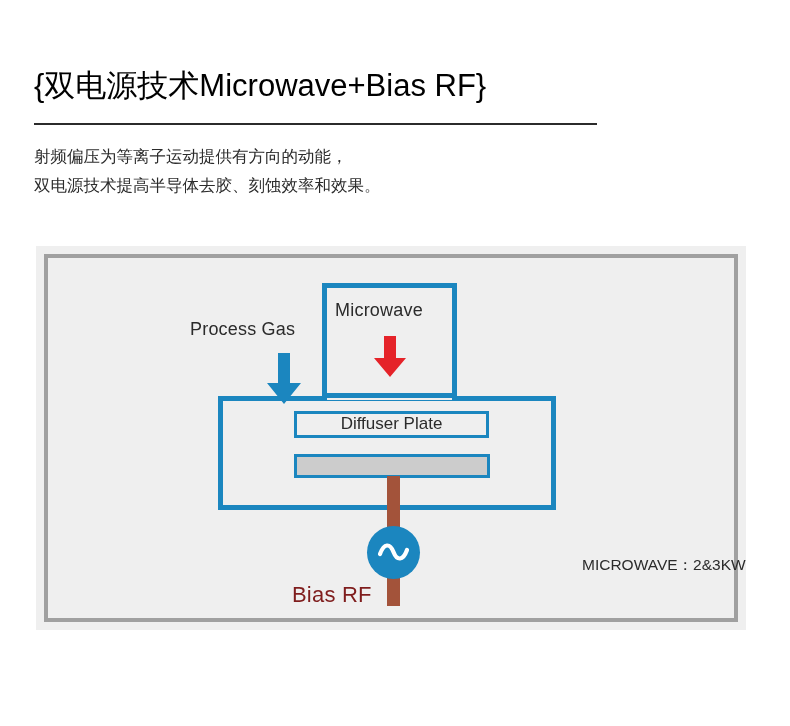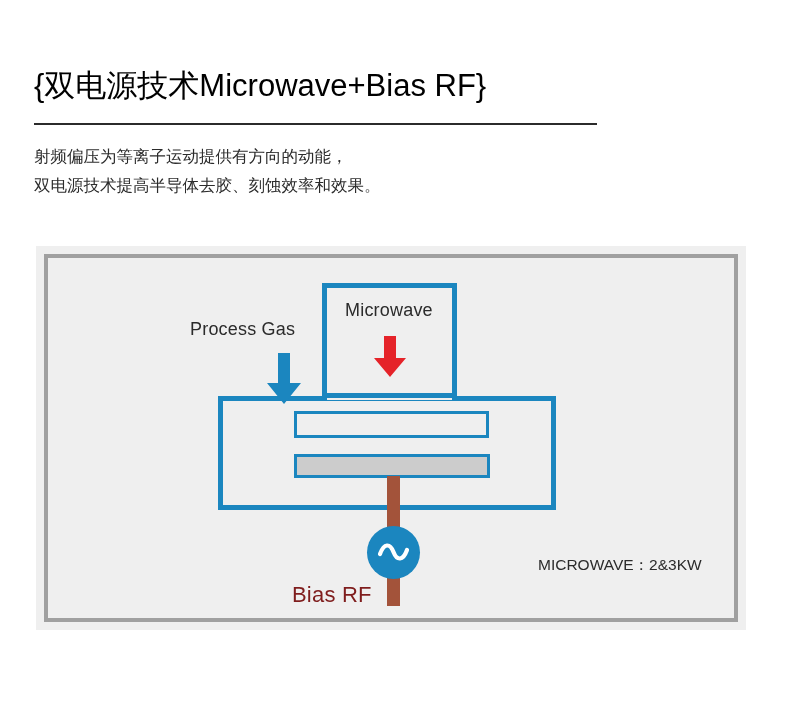--- a/index.html
+++ b/index.html
@@ -90,24 +90,24 @@
     height: 115px;
     border: 5px solid #1b86bf;
     background: #efefef;
     box-sizing: border-box;
   }
   #microwave-label {
     position: absolute;
     left: 322px;
     top: 300px;
     width: 114px;
+    text-align: center;
     font-size: 18px;
     color: #2b2b2b;
     letter-spacing: 0.2px;
-    padding-left: 23px;
   }
   #microwave-arrow {
     position: absolute;
     left: 373px;
     top: 336px;
     width: 34px;
     height: 42px;
   }
 
   
@@ -221,21 +221,21 @@
   
   #spec-list {
     position: absolute;
     left: 538px;
     top: 548px;
     font-size: 15.5px;
     line-height: 33px;
     color: #2b2b2b;
     white-space: nowrap;
   }
-  #spec-list .spec-line { display: block; }
+  #spec-list .spec-line { display: block; margin-left: 44px; }
 </style>
 </head>
 <body>
 
 <div id="page-title">{双电源技术Microwave+Bias RF}</div>
 
 <div id="title-rule"></div>
 
 <div id="intro-paragraph">
   <span class="para-line">射频偏压为等离子运动提供有方向的动能，</span>
@@ -257,20 +257,21 @@
     <polygon points="11,0 23,0 23,22 33,22 17,41 1,22 11,22" fill="#e52329"></polygon>
   </svg>
 
   <div id="process-gas-label">Process Gas</div>
 
   <svg id="process-gas-arrow" viewBox="0 0 36 52">
     <polygon points="12,0 24,0 24,30 35,30 18,51 1,30 12,30" fill="#1b86bf"></polygon>
   </svg>
 
   <div id="diffuser-plate"></div>
+  <div id="diffuser-plate-label">Diffuser Plate</div>
 
   <div id="electrode-plate"></div>
 
   <div id="electrode-rod"></div>
 
   <div id="ac-source"></div>
   <svg id="ac-wave" viewBox="0 0 53 53">
     <path d="M13 28 C17 17, 23 17, 26.5 26 C30 35, 36 35, 40 24" stroke="#ffffff" stroke-width="4.2" fill="none" stroke-linecap="round"></path>
   </svg>
 

